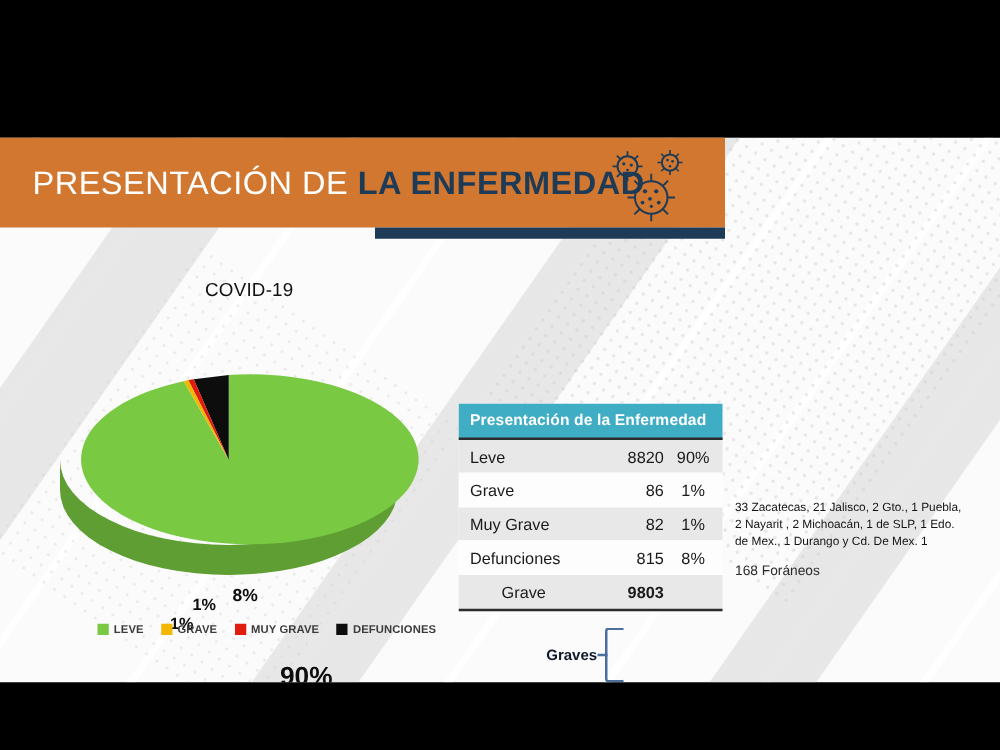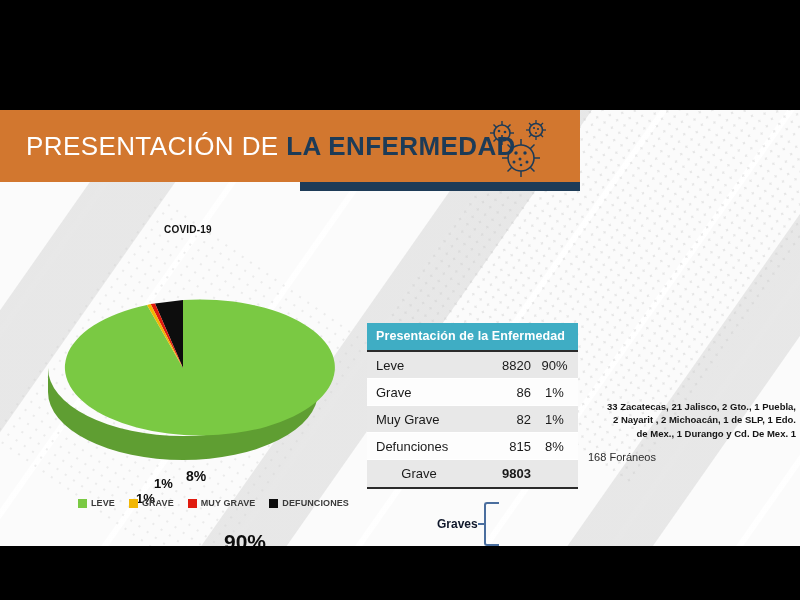--- a/index.html
+++ b/index.html
@@ -134,22 +134,22 @@
     left: 300px; top: 72px;
     width: 280px; height: 9px;
     background: #1d3b57;
     z-index: 5;
   }
 
   
   .chart-title {
     position: absolute;
     left: 164px; top: 114px;
-    font-size: 10px;
-    font-weight: 700;
+    font-size: 15px;
+    font-weight: 400;
     color: #101010;
     letter-spacing: .2px;
   }
   .pie-wrap {
     position: absolute;
     left: 28px; top: 140px;
     width: 310px; height: 230px;
   }
   .pie-svg { position: absolute; left: 0; top: 0; }
 
@@ -229,24 +229,23 @@
   .tbl-total .t-label { width: 104px; text-align: center; }
   .tbl-total .t-num { width: 60px; text-align: right; font-weight: 700; }
   .tbl-total .t-pad { width: 47px; }
 
   
   .note-states {
     position: absolute;
     left: 588px; top: 290px;
     width: 208px;
     font-size: 9.5px;
-    font-weight: 700;
+    font-weight: 400;
     line-height: 1.42;
     color: #141414;
-    text-align: right;
   }
   .note-foraneos {
     position: absolute;
     left: 588px; top: 341px;
     font-size: 11px;
     color: #2c2c2c;
   }
 
   
   .callout {

